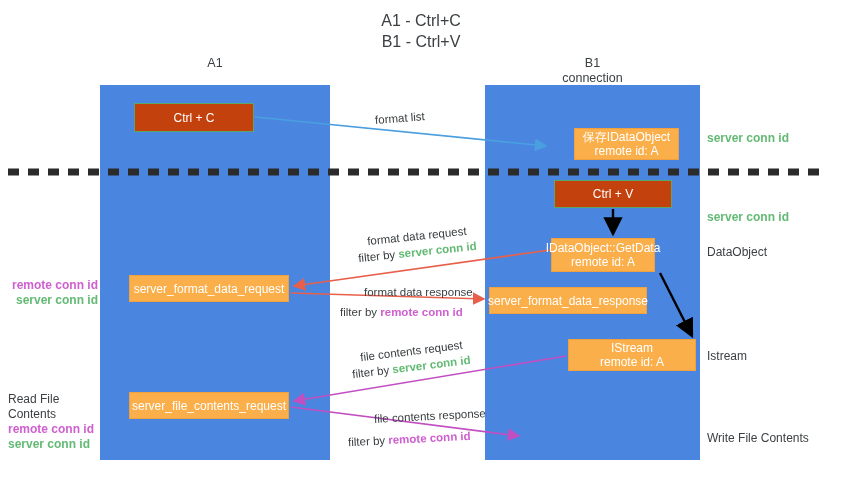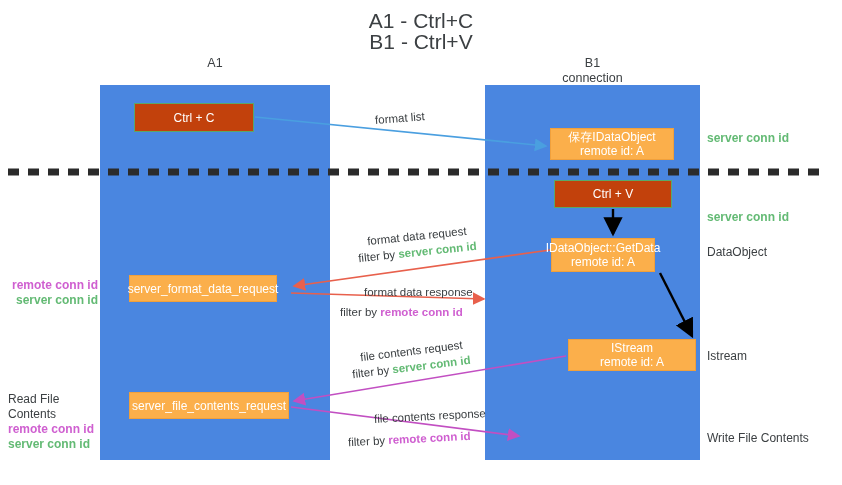--- a/index.html
+++ b/index.html
@@ -7,21 +7,21 @@
     width:842px;height:485px;
     background:#ffffff;
     font-family:"Liberation Sans","DejaVu Sans",sans-serif;
     position:relative;overflow:hidden;
     -webkit-font-smoothing:antialiased;
   }
   #stage{position:absolute;left:0;top:0;width:842px;height:485px;}
 
   .title{
     position:absolute;left:0;top:10px;width:842px;
-    text-align:center;font-size:21px;color:#3c4043;line-height:21px;
+    text-align:center;font-size:16px;color:#3c4043;line-height:21px;
   }
 
   .lane{position:absolute;background:#4a86e0;}
   .lane-a{left:100px;top:85px;width:230px;height:375px;}
   .lane-b{left:485px;top:85px;width:215px;height:375px;}
 
   .lane-head{
     position:absolute;text-align:center;font-size:12.5px;color:#3c4043;
     line-height:15px;
   }
@@ -31,24 +31,24 @@
   .box{
     position:absolute;box-sizing:border-box;
     display:flex;flex-direction:column;align-items:center;justify-content:center;
     color:#ffffff;font-size:12px;line-height:14px;text-align:center;
   }
   .box.green{background:#c2410c;border:1px solid #5aa869;}
   .box.orange{background:#fbaf4b;border:1px solid #f0a03c;}
 
   .b-ctrlc{left:134px;top:103px;width:120px;height:29px;}
   .b-ctrlv{left:554px;top:180px;width:118px;height:28px;}
-  .b-idataobject{left:550px;top:128px;width:124px;height:32px;}
+  .b-idataobject{left:574px;top:128px;width:105px;height:32px;}
   .b-getdata{left:551px;top:238px;width:104px;height:34px;}
   .b-istream{left:568px;top:339px;width:128px;height:32px;}
-  .b-sfdreq{left:129px;top:275px;width:148px;height:27px;text-align:right;}
+  .b-sfdreq{left:129px;top:275px;width:160px;height:27px;text-align:right;}
   .b-sfdres{left:489px;top:287px;width:158px;height:27px;}
   .b-sfcreq{left:129px;top:392px;width:160px;height:27px;}
   .b-sfcres{left:524px;top:423px;width:162px;height:27px;}
 
   .sidelbl{position:absolute;font-size:12px;line-height:15px;}
   .green-t{color:#63ba74;font-weight:bold;}
   .magenta-t{color:#cf5fd0;font-weight:bold;}
   .dark-t{color:#3c4043;}
 
   .r-server1{left:707px;top:131px;}
@@ -154,20 +154,23 @@
 
   <div class="box orange b-istream">
     <span>IStream</span>
     <span>remote id: A</span>
   </div>
 
   <div class="box orange b-sfdreq">
     <span>server_format_data_request</span>
   </div>
 
+  <div class="box orange b-sfdres">
+    <span>server_format_data_response</span>
+  </div>
 
   <div class="box orange b-sfcreq">
     <span>server_file_contents_request</span>
   </div>
 
 
   <div class="edgelbl e-formatlist">
     <span>format list</span>
   </div>
 

